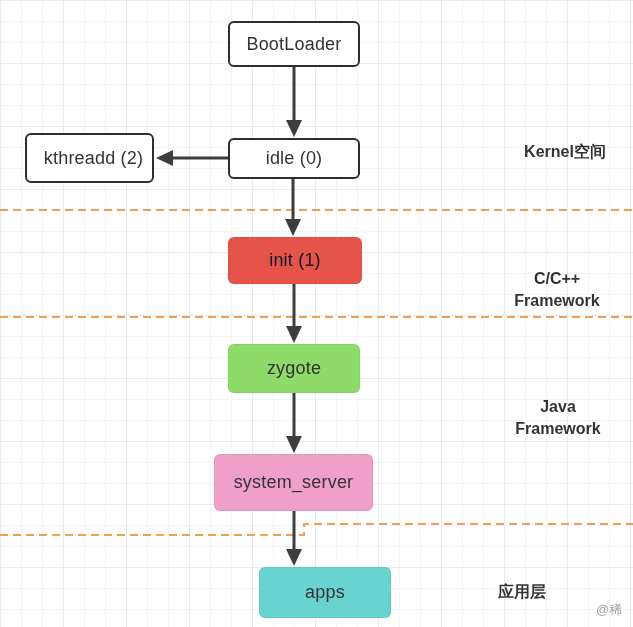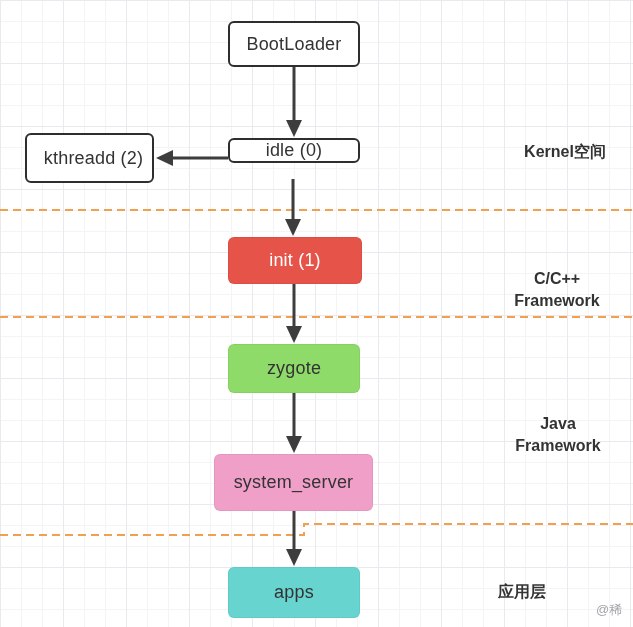--- a/index.html
+++ b/index.html
@@ -15,35 +15,35 @@
     background-size:63px 63px,63px 63px,21px 21px,21px 21px;
   }
   .overlay{position:absolute;left:0;top:0;width:633px;height:627px;pointer-events:none;}
   .node{
     position:absolute;display:flex;align-items:center;justify-content:center;
     font-size:18px;color:#333;border-radius:6px;letter-spacing:.2px;
     box-sizing:border-box;
   }
   .node.plain{background:#fff;border:2px solid #2e2e2e;}
   .node.colored{border:1px solid rgba(0,0,0,0.05);}
-  .node.light-text{color:#ffffff;}
+  .node.light-text{color:#0f172a;}
   .n-bootloader{left:228px;top:21px;width:132px;height:46px;}
   .n-kthreadd{left:25px;top:133px;width:129px;height:50px;padding-left:8px;}
-  .n-idle{left:228px;top:138px;width:132px;height:25px;}
+  .n-idle{left:228px;top:138px;width:132px;height:41px;}
   .n-init{left:228px;top:237px;width:134px;height:47px;}
   .n-zygote{left:228px;top:344px;width:132px;height:49px;}
   .n-system{left:214px;top:454px;width:159px;height:57px;}
   .n-apps{left:228px;top:567px;width:132px;height:51px;}
   .layer-label{
     position:absolute;color:#333;font-weight:700;font-size:16px;
     text-align:center;white-space:pre-line;line-height:22px;
   }
   .l-kernel{left:495px;top:141px;width:140px;}
   .l-cpp{left:497px;top:268px;width:120px;}
-  .l-java{left:498px;top:413px;width:120px;}
+  .l-java{left:498px;top:396px;width:120px;}
   .l-app{left:462px;top:581px;width:120px;}
   .watermark{position:absolute;left:596px;top:601px;color:#a5a5ad;font-size:13px;}
 </style>
 </head>
 <body>
 
 <div class="canvas">
 
   <svg class="overlay" viewBox="0 0 633 627">
 
@@ -75,21 +75,21 @@
   <div class="node plain n-kthreadd">kthreadd (2)</div>
 
   <div class="node plain n-idle">idle (0)</div>
 
   <div class="node colored light-text n-init" style="background: rgb(230, 83, 73);">init (1)</div>
 
   <div class="node colored n-zygote" style="background: rgb(142, 219, 105);">zygote</div>
 
   <div class="node colored n-system" style="background: rgb(240, 159, 201);">system_server</div>
 
-  <div class="node colored n-apps" style="background: rgb(104, 212, 208);">apps</div>
+  <div class="node colored n-apps" style="background: rgb(104, 212, 208); margin-left: 31px;">apps</div>
 
   <div class="layer-label l-kernel">Kernel空间</div>
 
   <div class="layer-label l-cpp">C/C++
 Framework</div>
 
   <div class="layer-label l-java">Java
 Framework</div>
 
   <div class="layer-label l-app">应用层</div>

